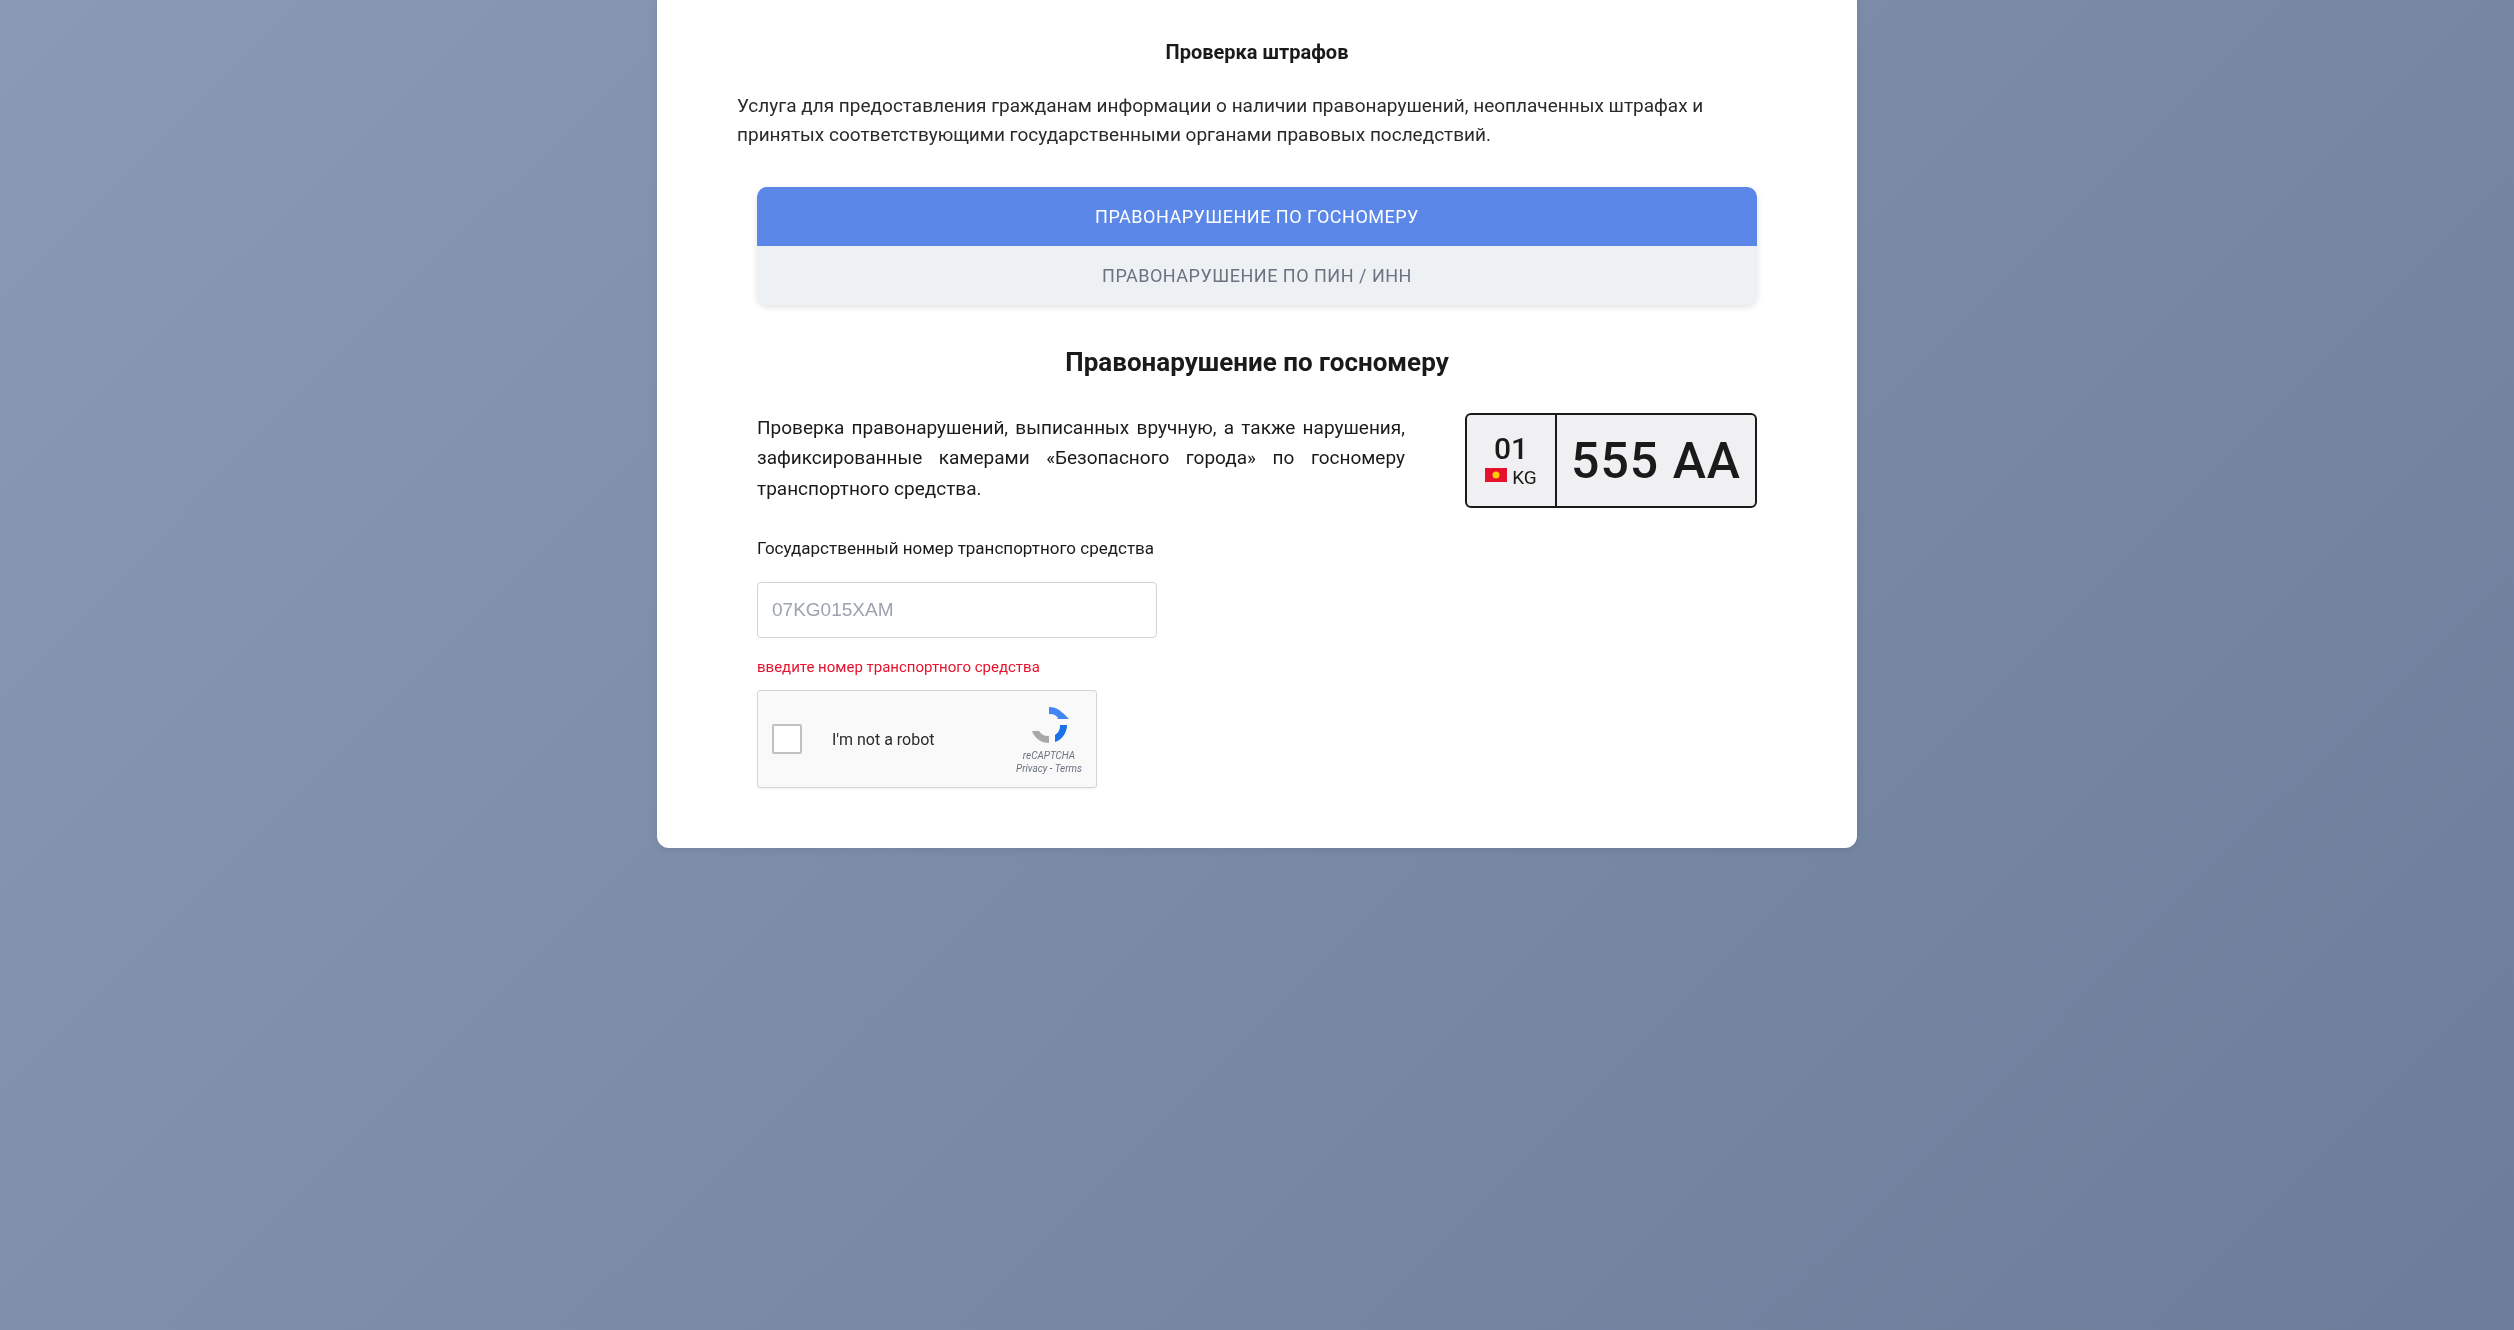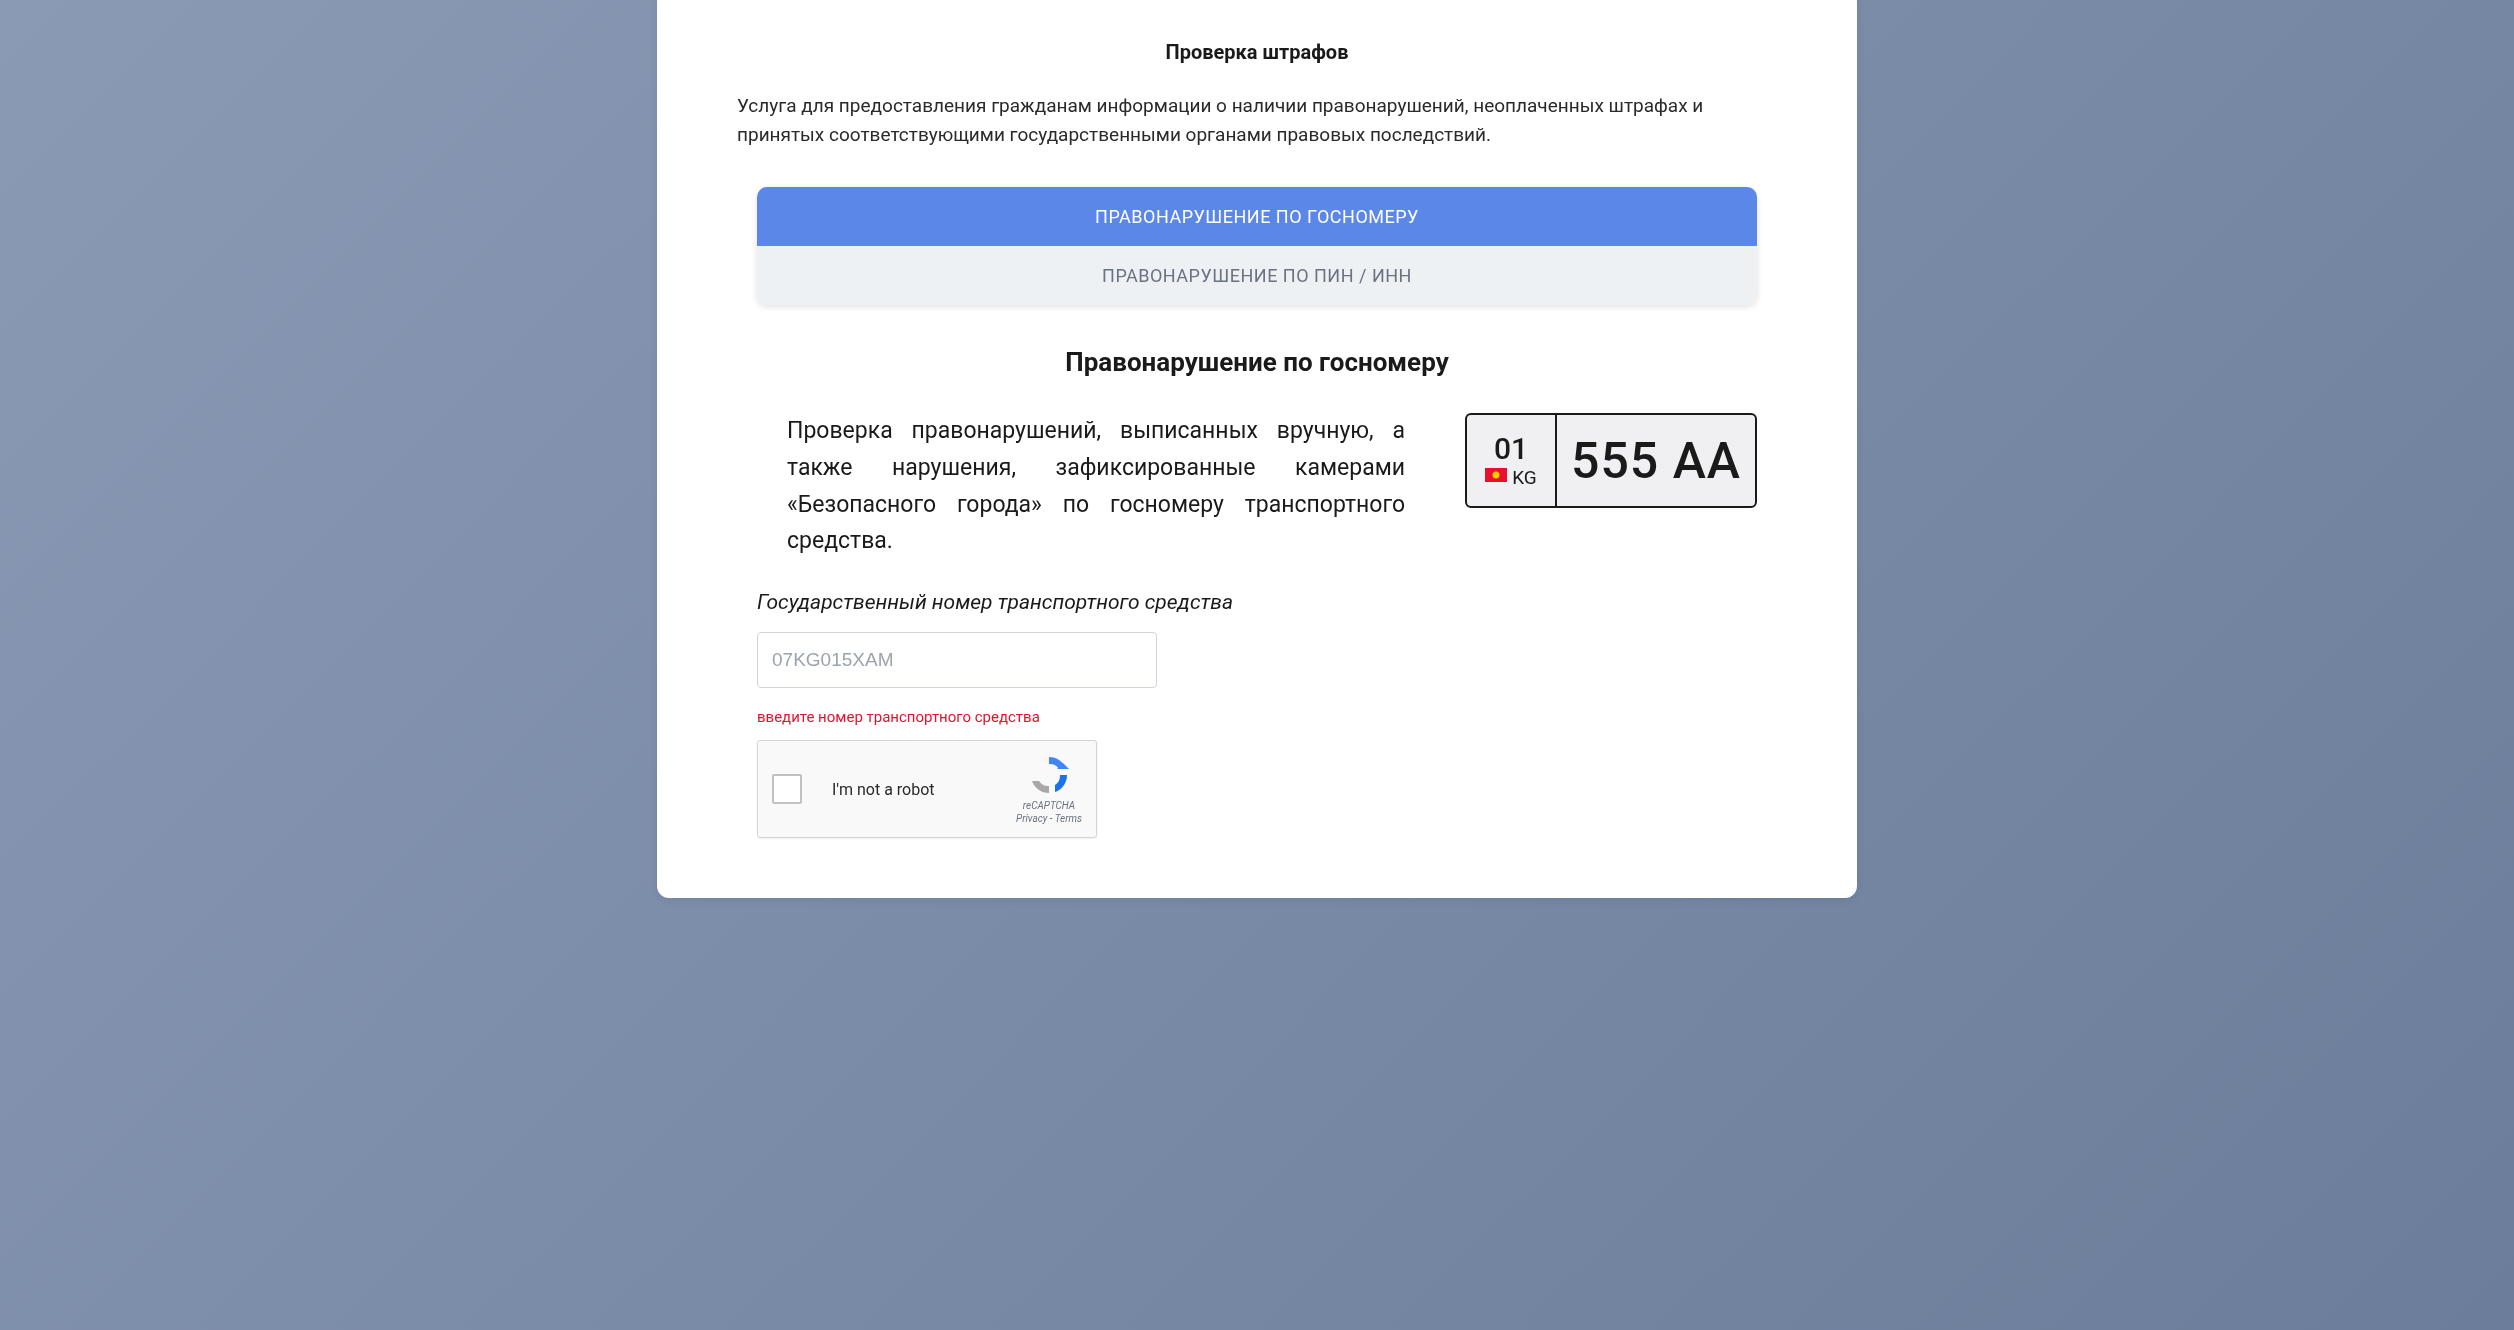--- a/index.html
+++ b/index.html
@@ -68,25 +68,24 @@
     }
     .content-row {
       display: flex;
       gap: 60px;
       align-items: flex-start;
       margin-bottom: 30px;
       padding: 0 20px;
     }
     .content-text {
       flex: 1;
-      font-size: 23px;
+      font-size: 19px;
       line-height: 1.6;
       color: #1a1a1a;
       text-align: justify;
-      margin-left: 30px;
     }
     .plate-container {
       flex-shrink: 0;
     }
     .plate {
       display: flex;
       border: 2px solid #1a1a1a;
       border-radius: 6px;
       background: #f0f0f2;
       overflow: hidden;
@@ -139,25 +138,24 @@
     .plate-number {
       display: flex;
       align-items: center;
       padding: 0 14px;
       font-size: 50px;
       font-weight: 500;
       letter-spacing: 1px;
       color: #1a1a1a;
     }
     .form-label {
-      font-size: 21px;
-      color: #1a1a1a;
-      margin-bottom: 18px;
+      font-size: 17px;
+      color: #1a1a1a;
+      margin-bottom: 24px;
       padding: 0 20px;
-      font-style: italic;
     }
     .form-row {
       display: flex;
       gap: 80px;
       align-items: flex-start;
       padding: 0 20px;
     }
     .form-left {
       flex: 0 0 400px;
     }

